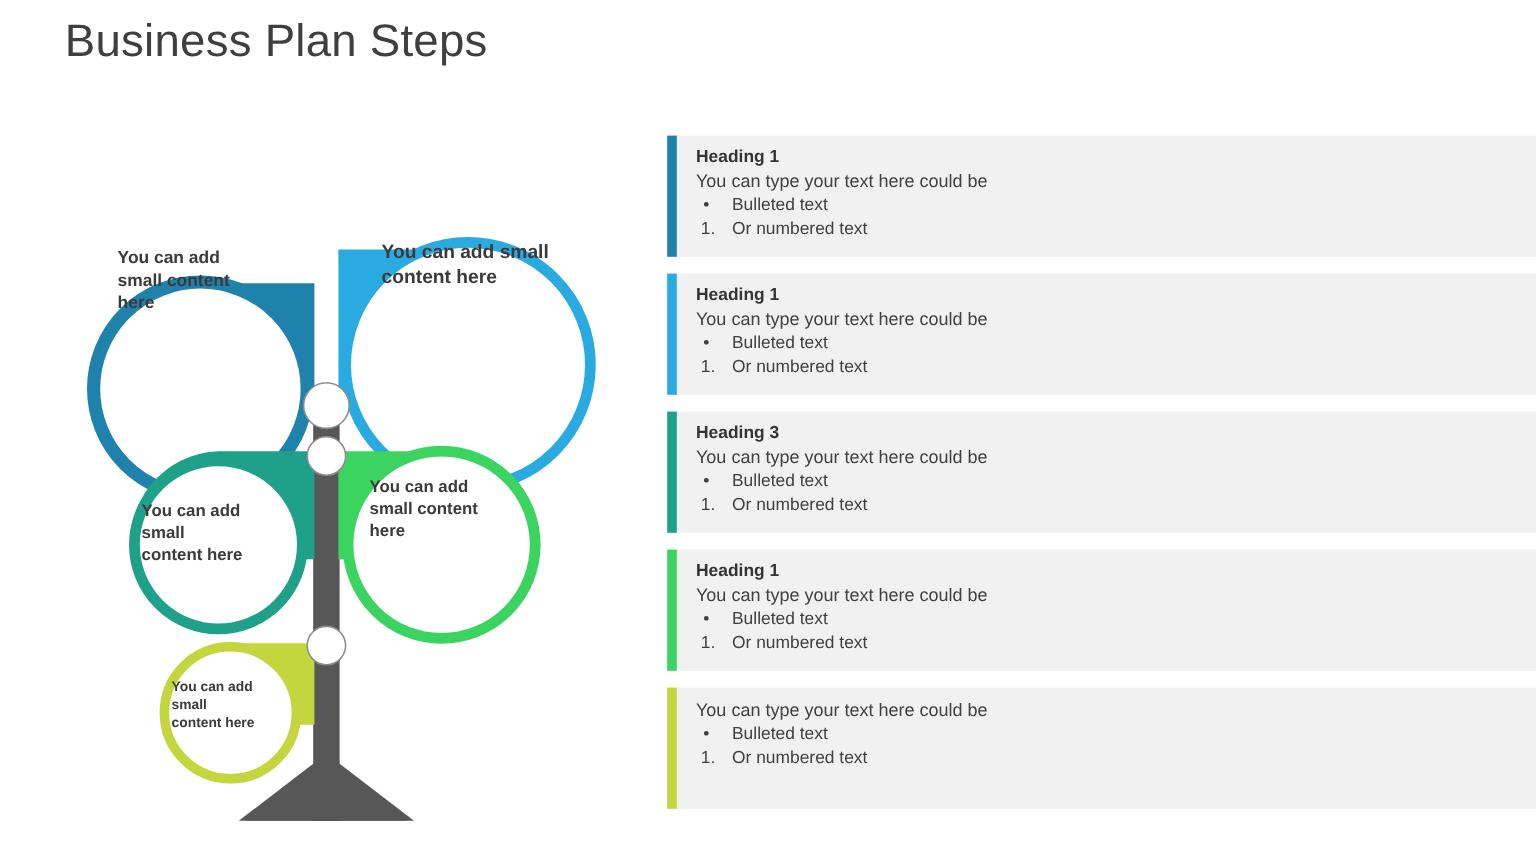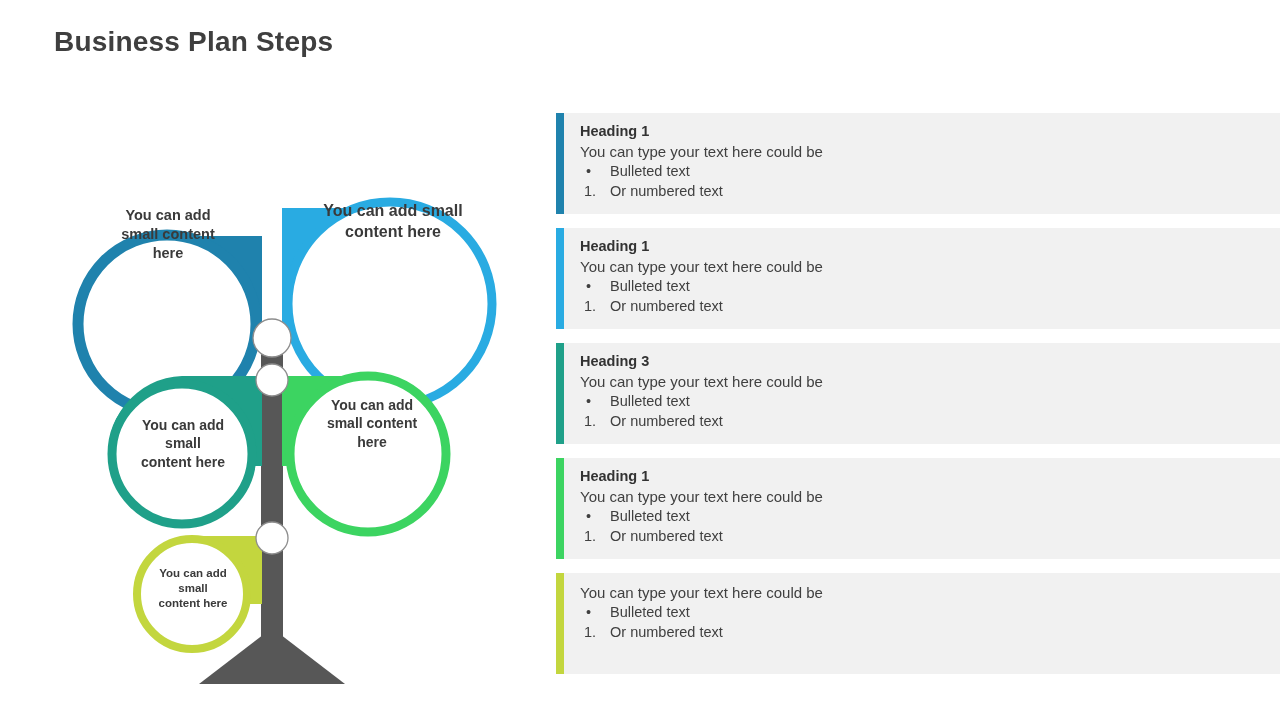--- a/index.html
+++ b/index.html
@@ -13,41 +13,40 @@
     position: relative;
     overflow: hidden;
     font-family: "Liberation Sans", sans-serif;
     color: #3a3a3a;
   }
 
   
   .slide-title {
     position: absolute;
     left: 54px;
-    top: 26px;
-    font-size: 28px;
-    font-weight: bold;
+    top: 14px;
+    font-size: 38px;
+    font-weight: normal;
     color: #3f3f3f;
     letter-spacing: 0.2px;
     white-space: nowrap;
   }
 
   
   .diagram {
     position: absolute;
     left: 0px;
     top: 88px;
     width: 540px;
     height: 620px;
   }
   .diagram svg { display: block; }
 
   .leaf-text {
     position: absolute;
-    text-align: center;
     font-weight: bold;
     color: #3a3a3a;
     line-height: 1.32;
     pointer-events: none;
   }
   .leaf-text.t1 { left: 98px;  top: 118px; width: 140px; font-size: 14.5px; }
   .leaf-text.t2 { left: 318px; top: 112px; width: 150px; font-size: 16px; }
   .leaf-text.t3 { left: 118px; top: 328px; width: 130px; font-size: 14px; }
   .leaf-text.t4 { left: 308px; top: 308px; width: 128px; font-size: 14px; }
   .leaf-text.t5 { left: 143px; top: 478px; width: 100px; font-size: 11.5px; }

